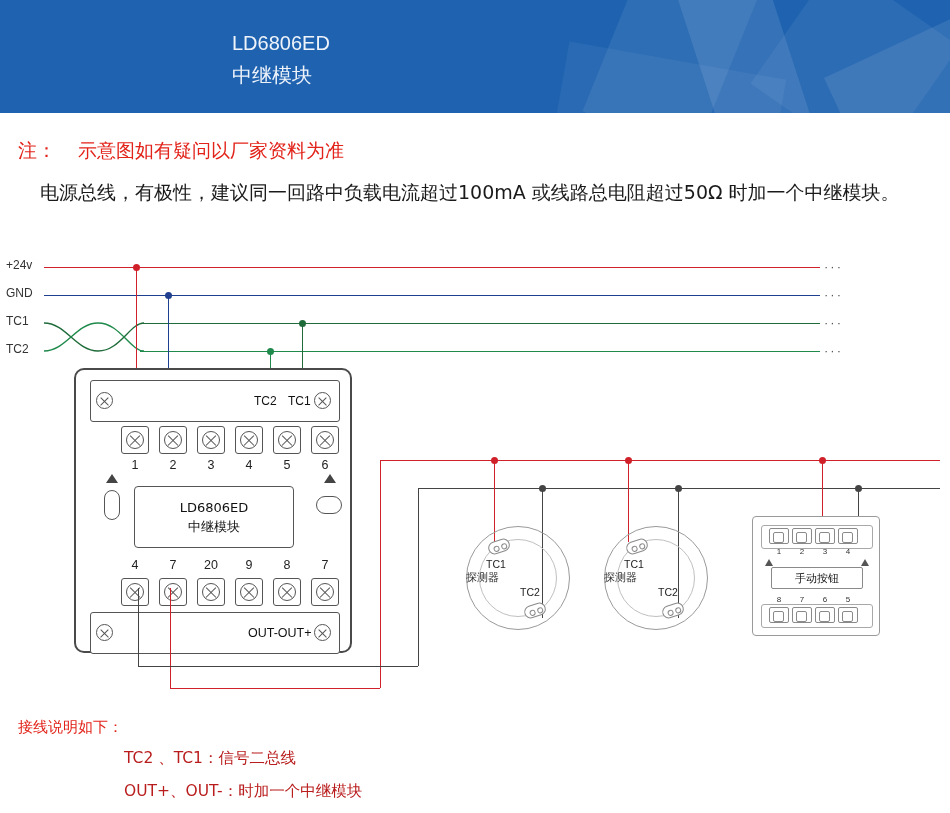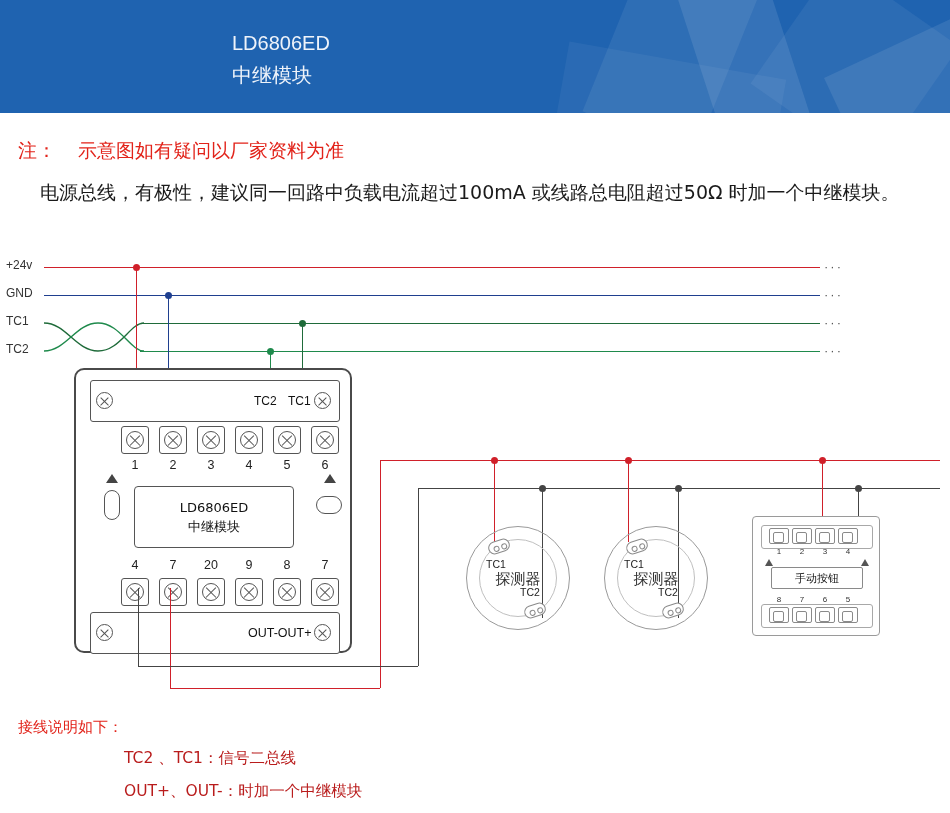--- a/index.html
+++ b/index.html
@@ -113,22 +113,22 @@
   .detector { position:absolute; width:104px; height:104px; }
   .detector .ring {
     position:absolute; left:0; top:0; width:104px; height:104px;
     border:1.3px solid #9a9a9a; border-radius:50%;
   }
   .detector .inner {
     position:absolute; left:13px; top:13px; width:78px; height:78px;
     border:1.3px solid #c0c0c0; border-radius:50%;
   }
   .detector .name {
-    position:absolute; left:0; top:44px; width:104px; text-align:center;
-    font-size:15px; color:#333; font-family:"DejaVu Sans", sans-serif;
+    position:absolute; left:0; top:44px; width:104px; text-align:left;
+    font-size:11px; color:#333; font-family:"DejaVu Sans", sans-serif;
   }
   .pad {
     position:absolute; width:22px; height:13px; border:1.1px solid #8a8a8a; border-radius:7px;
     background:#fff;
   }
   .pad i { position:absolute; left:4px; top:3.5px; width:6px; height:6px; border:1px solid #8a8a8a; border-radius:50%;}
   .pad i:last-child { left:12px; }
   .pin-lbl { position:absolute; font-size:10.5px; color:#222; }
 
   

